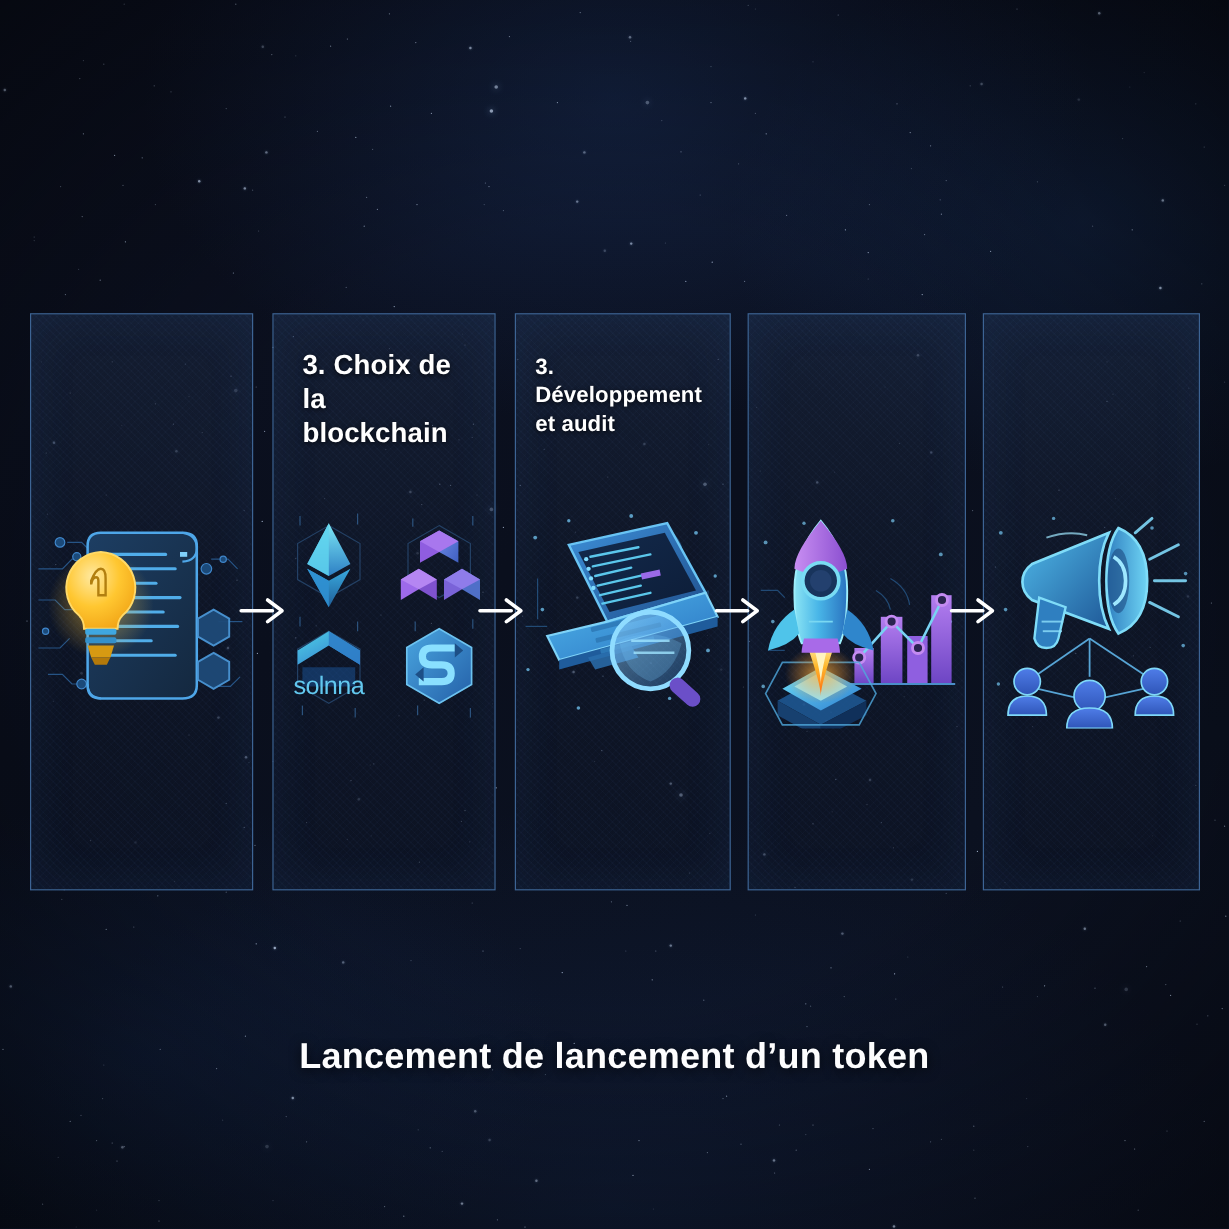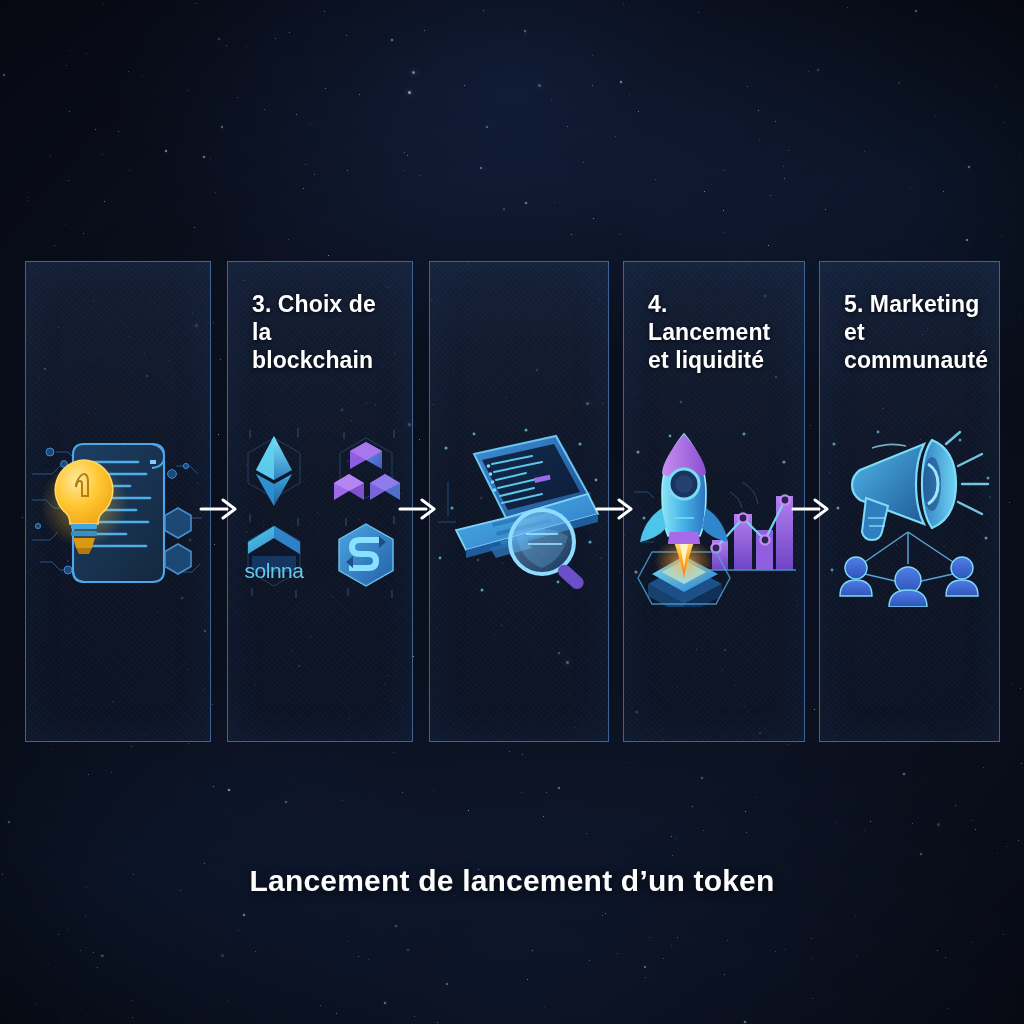--- a/index.html
+++ b/index.html
@@ -670,20 +670,22 @@
           <path d="M148 118 h-16 q-8 0 -8 7 q0 7 8 7 h8 q8 0 8 7 q0 7 -8 7 h-16" fill="none" stroke="#8ae0ff" stroke-width="6" stroke-linecap="square"></path>
           <path d="M151 114 l7 6 l-7 6" fill="#1d4f86"></path>
           <path d="M125 134 l-7 6 l7 6" fill="#1d4f86"></path>
         </g>
       </svg>
     </div>
   </div>
 
   <div class="step-card small-title" style="left:429px; width:180px;">
     <div class="weave"></div>
+    <div class="step-title">3. Développement
+ et audit</div>
     <div class="step-icon">
       <svg viewBox="0 0 180 185" width="180" height="185">
         <defs>
           <linearGradient id="lidg" x1="0" y1="0" x2="1" y2="1">
             <stop offset="0" stop-color="#3d8fd8"></stop>
               <stop offset="1" stop-color="#1f4f8c"></stop>
           </linearGradient>
           <linearGradient id="scrg" x1="0" y1="0" x2="1" y2="1">
             <stop offset="0" stop-color="#132a4c"></stop>
               <stop offset="1" stop-color="#0d1d38"></stop>
@@ -756,22 +758,20 @@
               <path d="M98 122 H132"></path>
           </g>
           <rect x="134" y="140" width="30" height="13" rx="6.5" fill="#6b4fc8" transform="rotate(42 134 140)"></rect>
         </g>
       </svg>
     </div>
   </div>
 
   <div class="step-card" style="left:623px; width:182px;">
     <div class="weave"></div>
-    <div class="step-title">4. Lancement
-et liquidité</div>
     <div class="step-icon">
       <svg viewBox="0 0 182 185" width="182" height="185">
         <defs>
           <linearGradient id="rbody" x1="0" y1="0" x2="1" y2="0">
             <stop offset="0" stop-color="#8be4f4"></stop>
               <stop offset="0.45" stop-color="#49b6e8"></stop>
             <stop offset="1" stop-color="#2a73c0"></stop>
           </linearGradient>
           <linearGradient id="rnose" x1="0" y1="0" x2="1" y2="0">
             <stop offset="0" stop-color="#c88ef2"></stop>
@@ -853,22 +853,20 @@
           <path d="M82 86 q18 12 22 34 q-18 -4 -26 -14 z" fill="#2f86cc"></path>
           <path d="M46 110 h28 q2 8 2 12 h-32 q0 -4 2 -12 z" fill="#a86ae8"></path>
           <path d="M50 96 h20" stroke="#7ad8f2" stroke-width="1.6"></path>
         </g>
       </svg>
     </div>
   </div>
 
   <div class="step-card" style="left:819px; width:181px;">
     <div class="weave"></div>
-    <div class="step-title">5. Marketing
-et communauté</div>
     <div class="step-icon">
       <svg viewBox="0 0 181 185" width="181" height="185">
         <defs>
           <linearGradient id="megg" x1="0" y1="0" x2="1" y2="1">
             <stop offset="0" stop-color="#4fb8e8"></stop>
               <stop offset="1" stop-color="#1f5998"></stop>
           </linearGradient>
           <linearGradient id="megcone" x1="0" y1="0" x2="1" y2="0">
             <stop offset="0" stop-color="#2f7fc0"></stop>
               <stop offset="1" stop-color="#6fd4f4"></stop>

